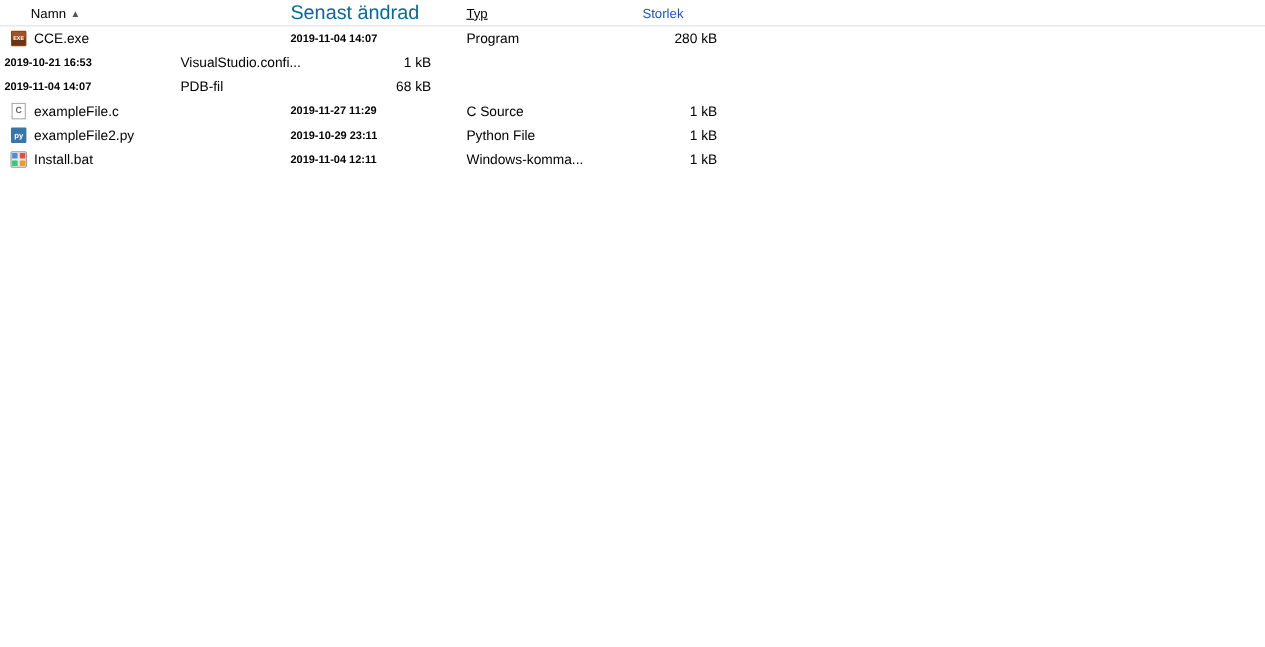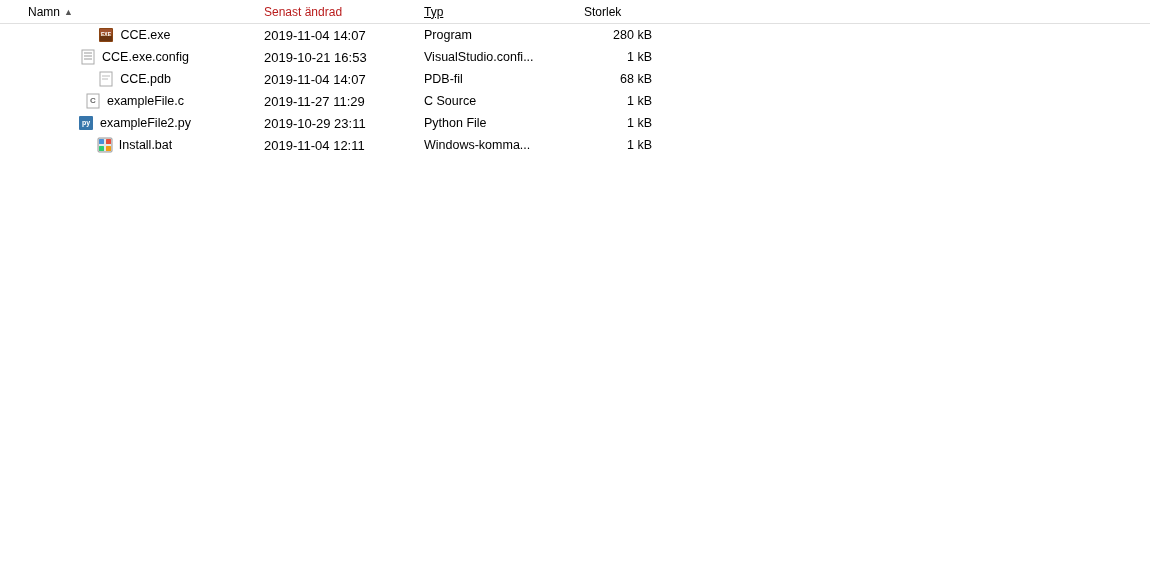--- a/index.html
+++ b/index.html
@@ -46,37 +46,37 @@
       user-select: none;
     }
 
     .sort-arrow {
       font-size: 9px;
       color: #555;
     }
 
     .col-date {
       width: 160px;
-      font-size: 12px;
-      color: #b91c1c;
+      font-size: 18px;
+      color: #0369a1;
       padding-left: 4px;
     }
 
     .col-type {
       width: 160px;
       font-size: 12px;
       color: #000;
       padding-left: 4px;
       text-decoration: underline;
     }
 
     .col-size {
       width: 80px;
       font-size: 12px;
-      color: #000000;
+      color: #1d4ed8;
       padding-left: 4px;
     }
 
     .file-list {
       width: 100%;
     }
 
     .file-row {
       display: flex;
       align-items: center;
@@ -85,43 +85,43 @@
     }
 
     .file-name-cell {
       width: 260px;
       display: flex;
       align-items: center;
       gap: 5px;
       padding-left: 8px;
       overflow: hidden;
       white-space: nowrap;
-      justify-content: center;
     }
 
     .file-icon {
       width: 18px;
       height: 18px;
       flex-shrink: 0;
       display: flex;
       align-items: center;
       justify-content: center;
     }
 
     .file-name-text {
       font-size: 12.5px;
       overflow: hidden;
       text-overflow: ellipsis;
     }
 
     .file-date {
       width: 160px;
-      font-size: 13px;
+      font-size: 10px;
       padding-left: 4px;
       white-space: nowrap;
+      font-weight: bold;
     }
 
     .file-type {
       width: 160px;
       font-size: 12.5px;
       padding-left: 4px;
       white-space: nowrap;
       overflow: hidden;
       text-overflow: ellipsis;
     }
@@ -166,46 +166,25 @@
         <text x="8" y="8" text-anchor="middle" dominant-baseline="middle" fill="white" font-size="5" font-weight="bold">EXE</text>
       </svg>
       </div>
       <span class="file-name-text">CCE.exe</span>
     </div>
     <div class="file-date">2019-11-04 14:07</div>
     <div class="file-type">Program</div>
     <div class="file-size">280 kB</div>
   </div>
       <div class="file-row">
-    <div class="file-name-cell">
-      <div class="file-icon">
-        <svg width="16" height="16" viewBox="0 0 16 16">
-        <rect x="2" y="1" width="12" height="14" rx="0" fill="white" stroke="#aaa" stroke-width="1"></rect>
-        <line x1="4" y1="4" x2="12" y2="4" stroke="#999" stroke-width="1"></line>
-        <line x1="4" y1="7" x2="12" y2="7" stroke="#999" stroke-width="1"></line>
-        <line x1="4" y1="10" x2="12" y2="10" stroke="#999" stroke-width="1"></line>
-      </svg>
-      </div>
-      <span class="file-name-text">CCE.exe.config</span>
-    </div>
     <div class="file-date">2019-10-21 16:53</div>
     <div class="file-type">VisualStudio.confi...</div>
     <div class="file-size">1 kB</div>
   </div>
       <div class="file-row">
-    <div class="file-name-cell">
-      <div class="file-icon">
-        <svg width="16" height="16" viewBox="0 0 16 16">
-        <rect x="2" y="1" width="12" height="14" rx="0" fill="white" stroke="#aaa" stroke-width="1"></rect>
-        <line x1="4" y1="5" x2="12" y2="5" stroke="#bbb" stroke-width="1"></line>
-        <line x1="4" y1="8" x2="10" y2="8" stroke="#bbb" stroke-width="1"></line>
-      </svg>
-      </div>
-      <span class="file-name-text">CCE.pdb</span>
-    </div>
     <div class="file-date">2019-11-04 14:07</div>
     <div class="file-type">PDB-fil</div>
     <div class="file-size">68 kB</div>
   </div>
       <div class="file-row">
     <div class="file-name-cell">
       <div class="file-icon">
         <svg width="16" height="16" viewBox="0 0 16 16">
         <rect x="2" y="1" width="12" height="14" rx="0" fill="white" stroke="#aaa" stroke-width="1"></rect>
         <text x="8" y="10" text-anchor="middle" fill="#666" font-size="8" font-weight="bold">C</text>

